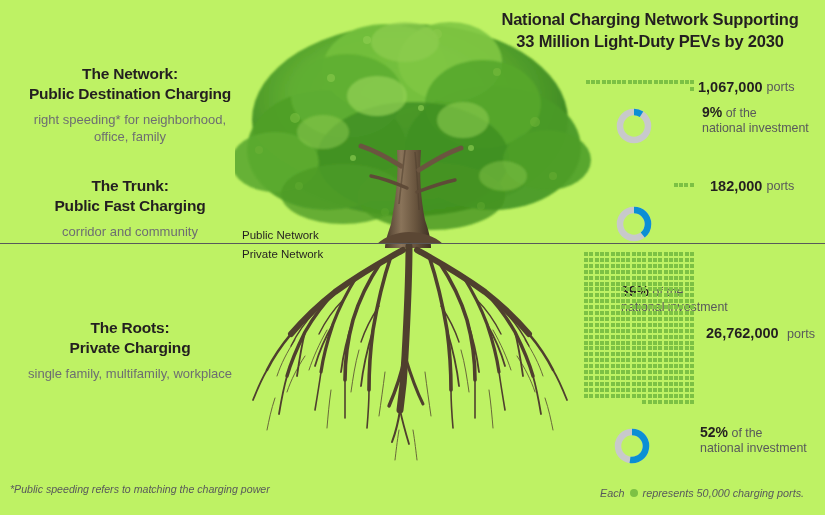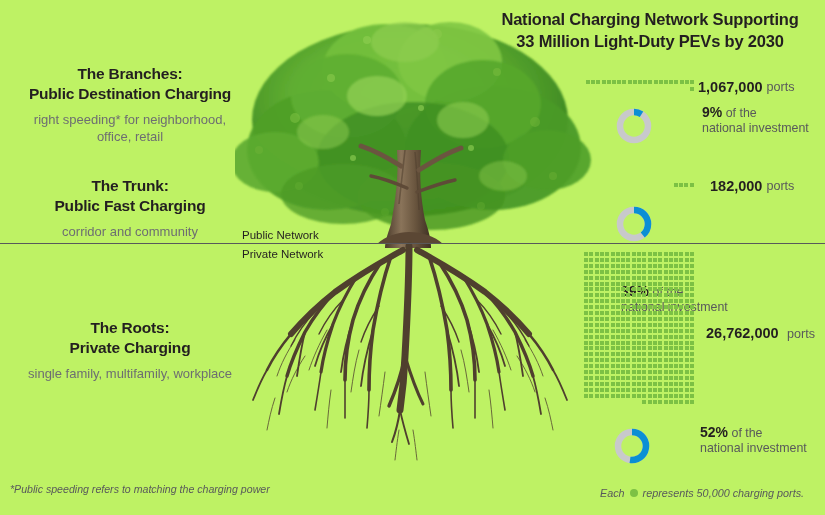--- a/index.html
+++ b/index.html
@@ -311,26 +311,26 @@
     <div>National Charging Network Supporting</div>
     <div>33 Million Light-Duty PEVs by 2030</div>
   </div>
 
   <div class="divider"></div>
   <div class="net-label public">Public Network</div>
   <div class="net-label private">Private Network</div>
 
   <div class="section" id="sec-branches">
     <div class="title">
-      <div>The Branches:</div>
+      <div>The Network:</div>
       <div>Public Destination Charging</div>
     </div>
     <div class="subtitle">
       <div>right speeding* for neighborhood,</div>
-      <div>office, retail</div>
+      <div>office, family</div>
     </div>
   </div>
 
   <div class="section" id="sec-trunk">
     <div class="title">
       <div>The Trunk:</div>
       <div>Public Fast Charging</div>
     </div>
     <div class="subtitle">
       <div>corridor and community</div>

